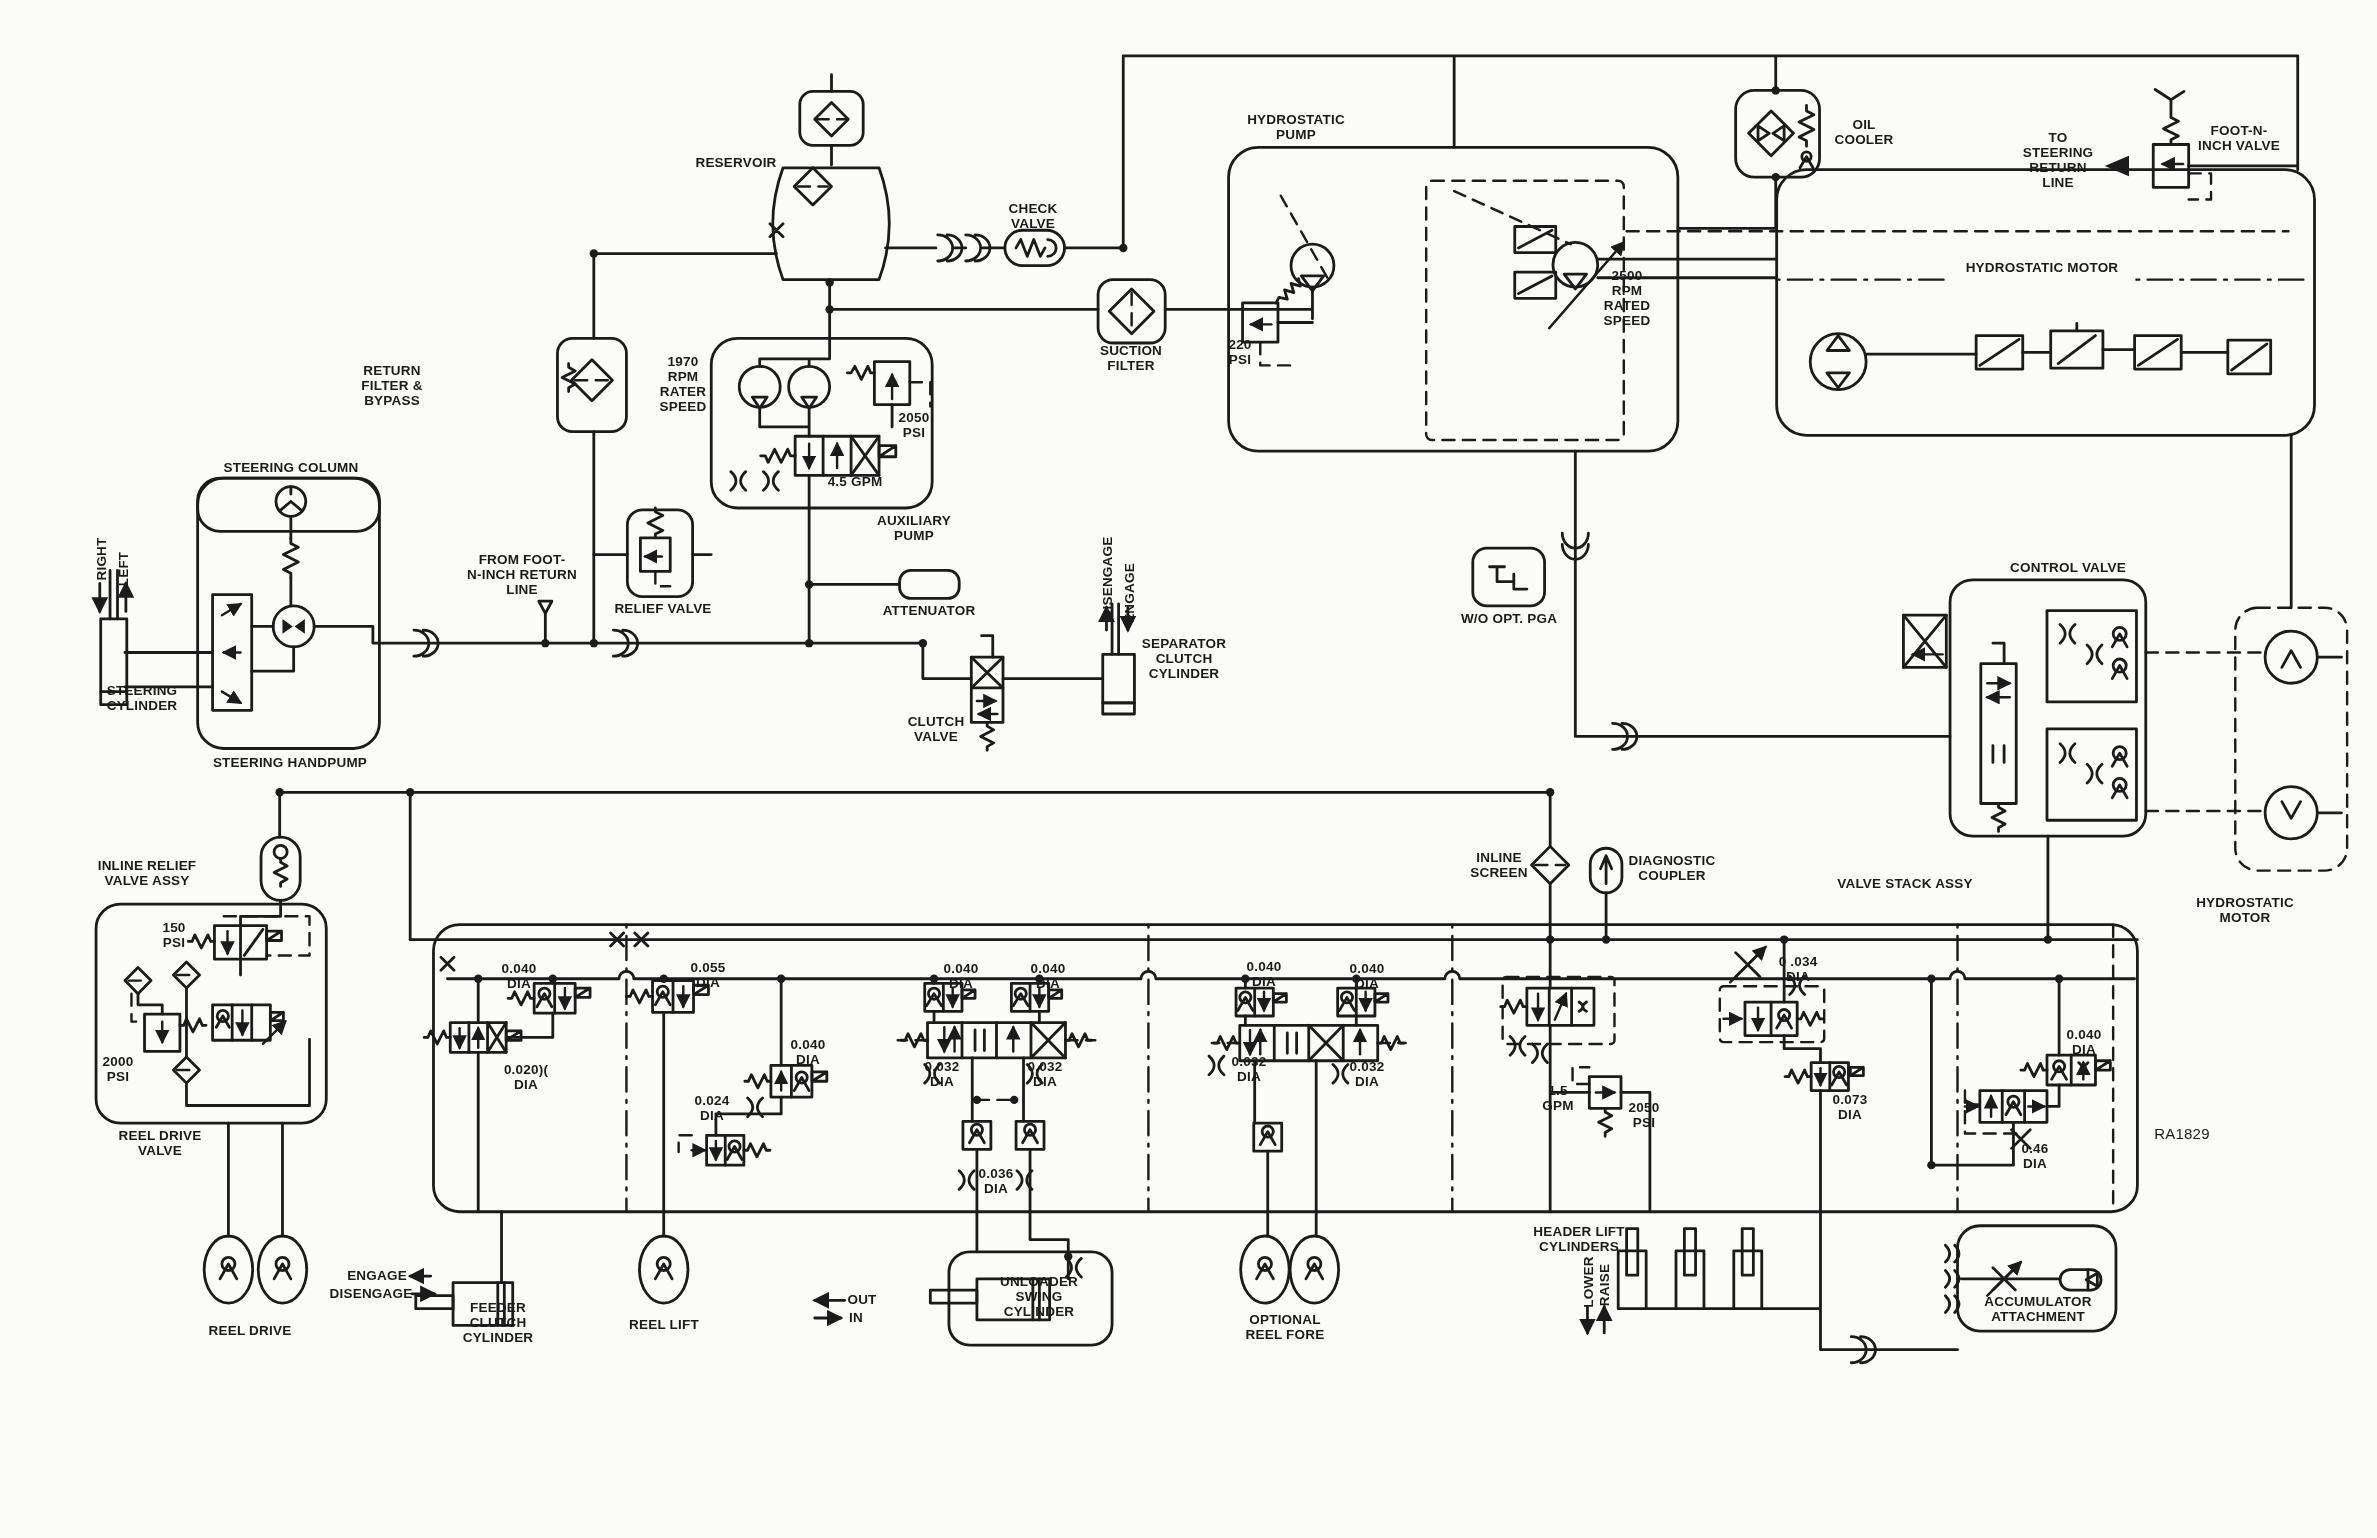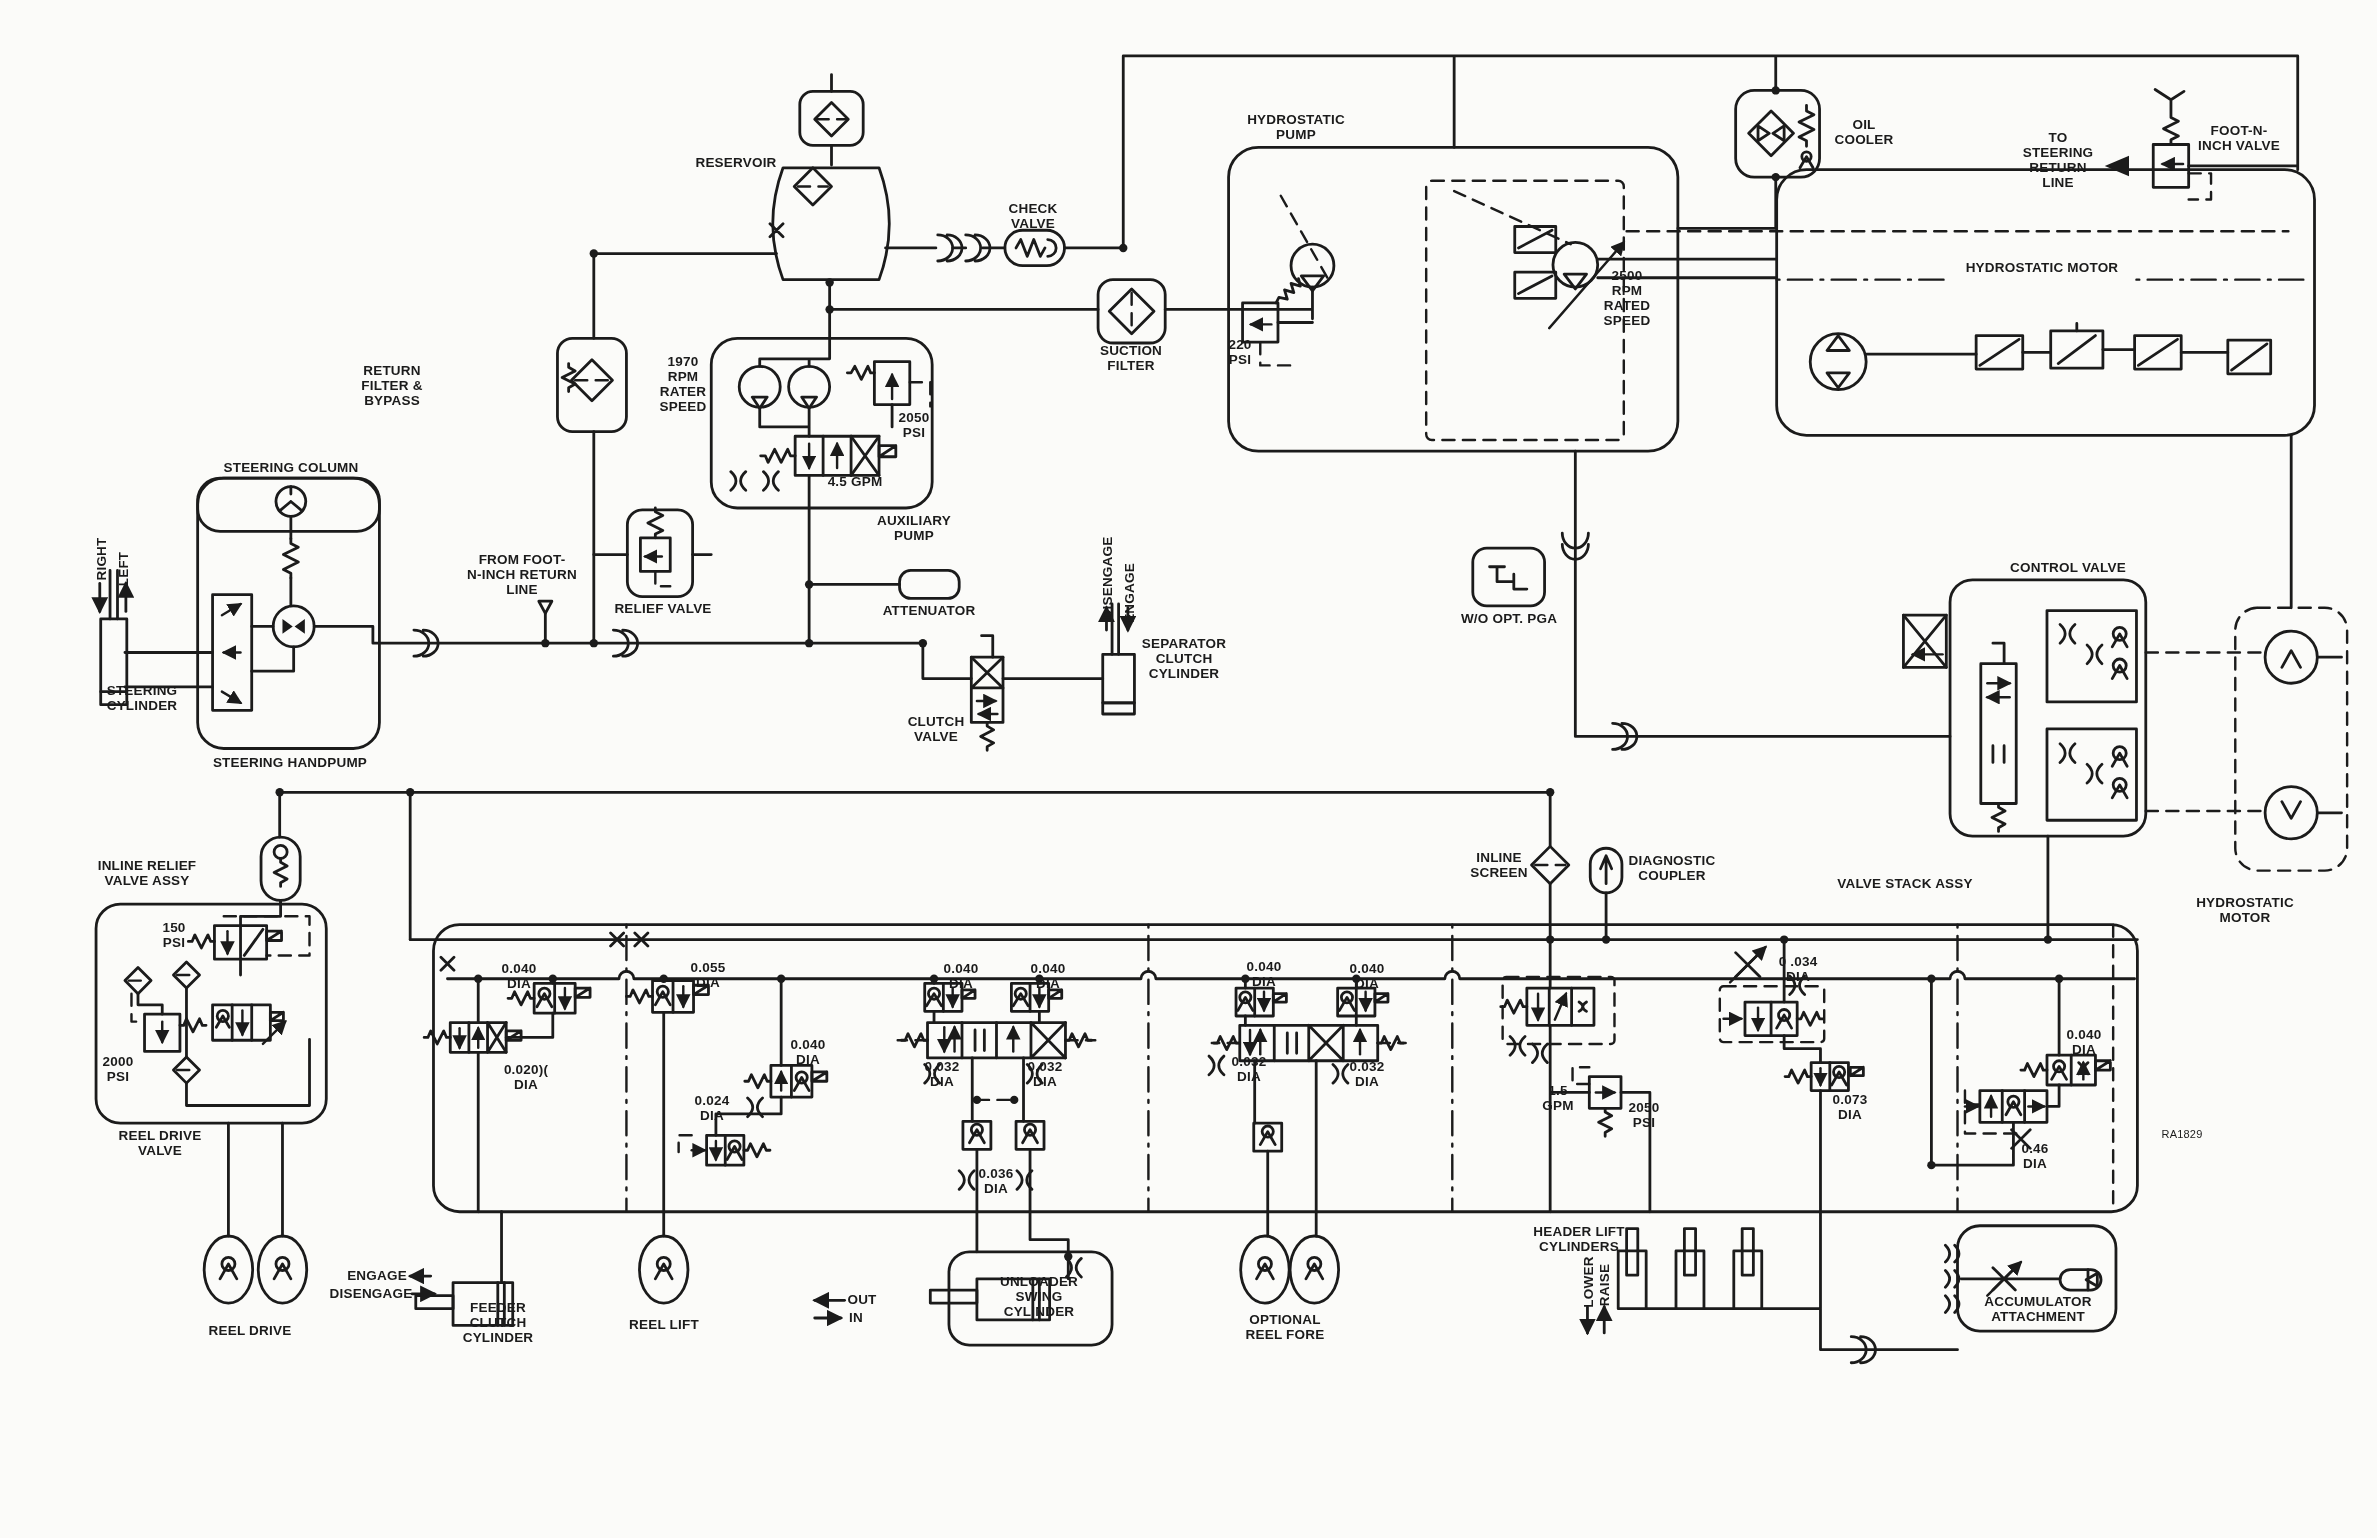--- a/index.html
+++ b/index.html
@@ -652,21 +652,21 @@
       <div class="lbl" style="left: 1850px; top: 1107px; transform: translate(-50%, -50%);">0.073
 DIA</div>
       <div class="lbl" style="left: 2084px; top: 1042px; transform: translate(-50%, -50%);">0.040
 DIA</div>
       <div class="lbl" style="left: 2035px; top: 1156px; transform: translate(-50%, -50%);">0.46
 DIA</div>
       <div class="lbl" style="left: 1558px; top: 1069px; transform: translate(-50%, -50%); margin-top: 29px;">1.5
 GPM</div>
       <div class="lbl" style="left: 1644px; top: 1115px; transform: translate(-50%, -50%);">2050
 PSI</div>
-      <div class="lbl" style="left: 2182px; top: 1134px; font-size: 11px; font-weight: 400; transform: translate(-50%, -50%);">RA1829</div>
+      <div class="lbl" style="left: 2182px; top: 1134px; font-size: 15px; font-weight: 400; transform: translate(-50%, -50%);">RA1829</div>
       <div class="lbl" style="left: 250px; top: 1331px; transform: translate(-50%, -50%);">REEL DRIVE</div>
       <div class="lbl" style="left: 377px; top: 1276px; transform: translate(-50%, -50%);">ENGAGE</div>
       <div class="lbl" style="left: 371px; top: 1294px; transform: translate(-50%, -50%);">DISENGAGE</div>
       <div class="lbl" style="left: 498px; top: 1323px; transform: translate(-50%, -50%);">FEEDER
 CLUTCH
 CYLINDER</div>
       <div class="lbl" style="left: 664px; top: 1325px; transform: translate(-50%, -50%);">REEL LIFT</div>
       <div class="lbl" style="left: 862px; top: 1300px; transform: translate(-50%, -50%);">OUT</div>
       <div class="lbl" style="left: 856px; top: 1318px; transform: translate(-50%, -50%);">IN</div>
       <div class="lbl" style="left: 1039px; top: 1297px; transform: translate(-50%, -50%);">UNLOADER

